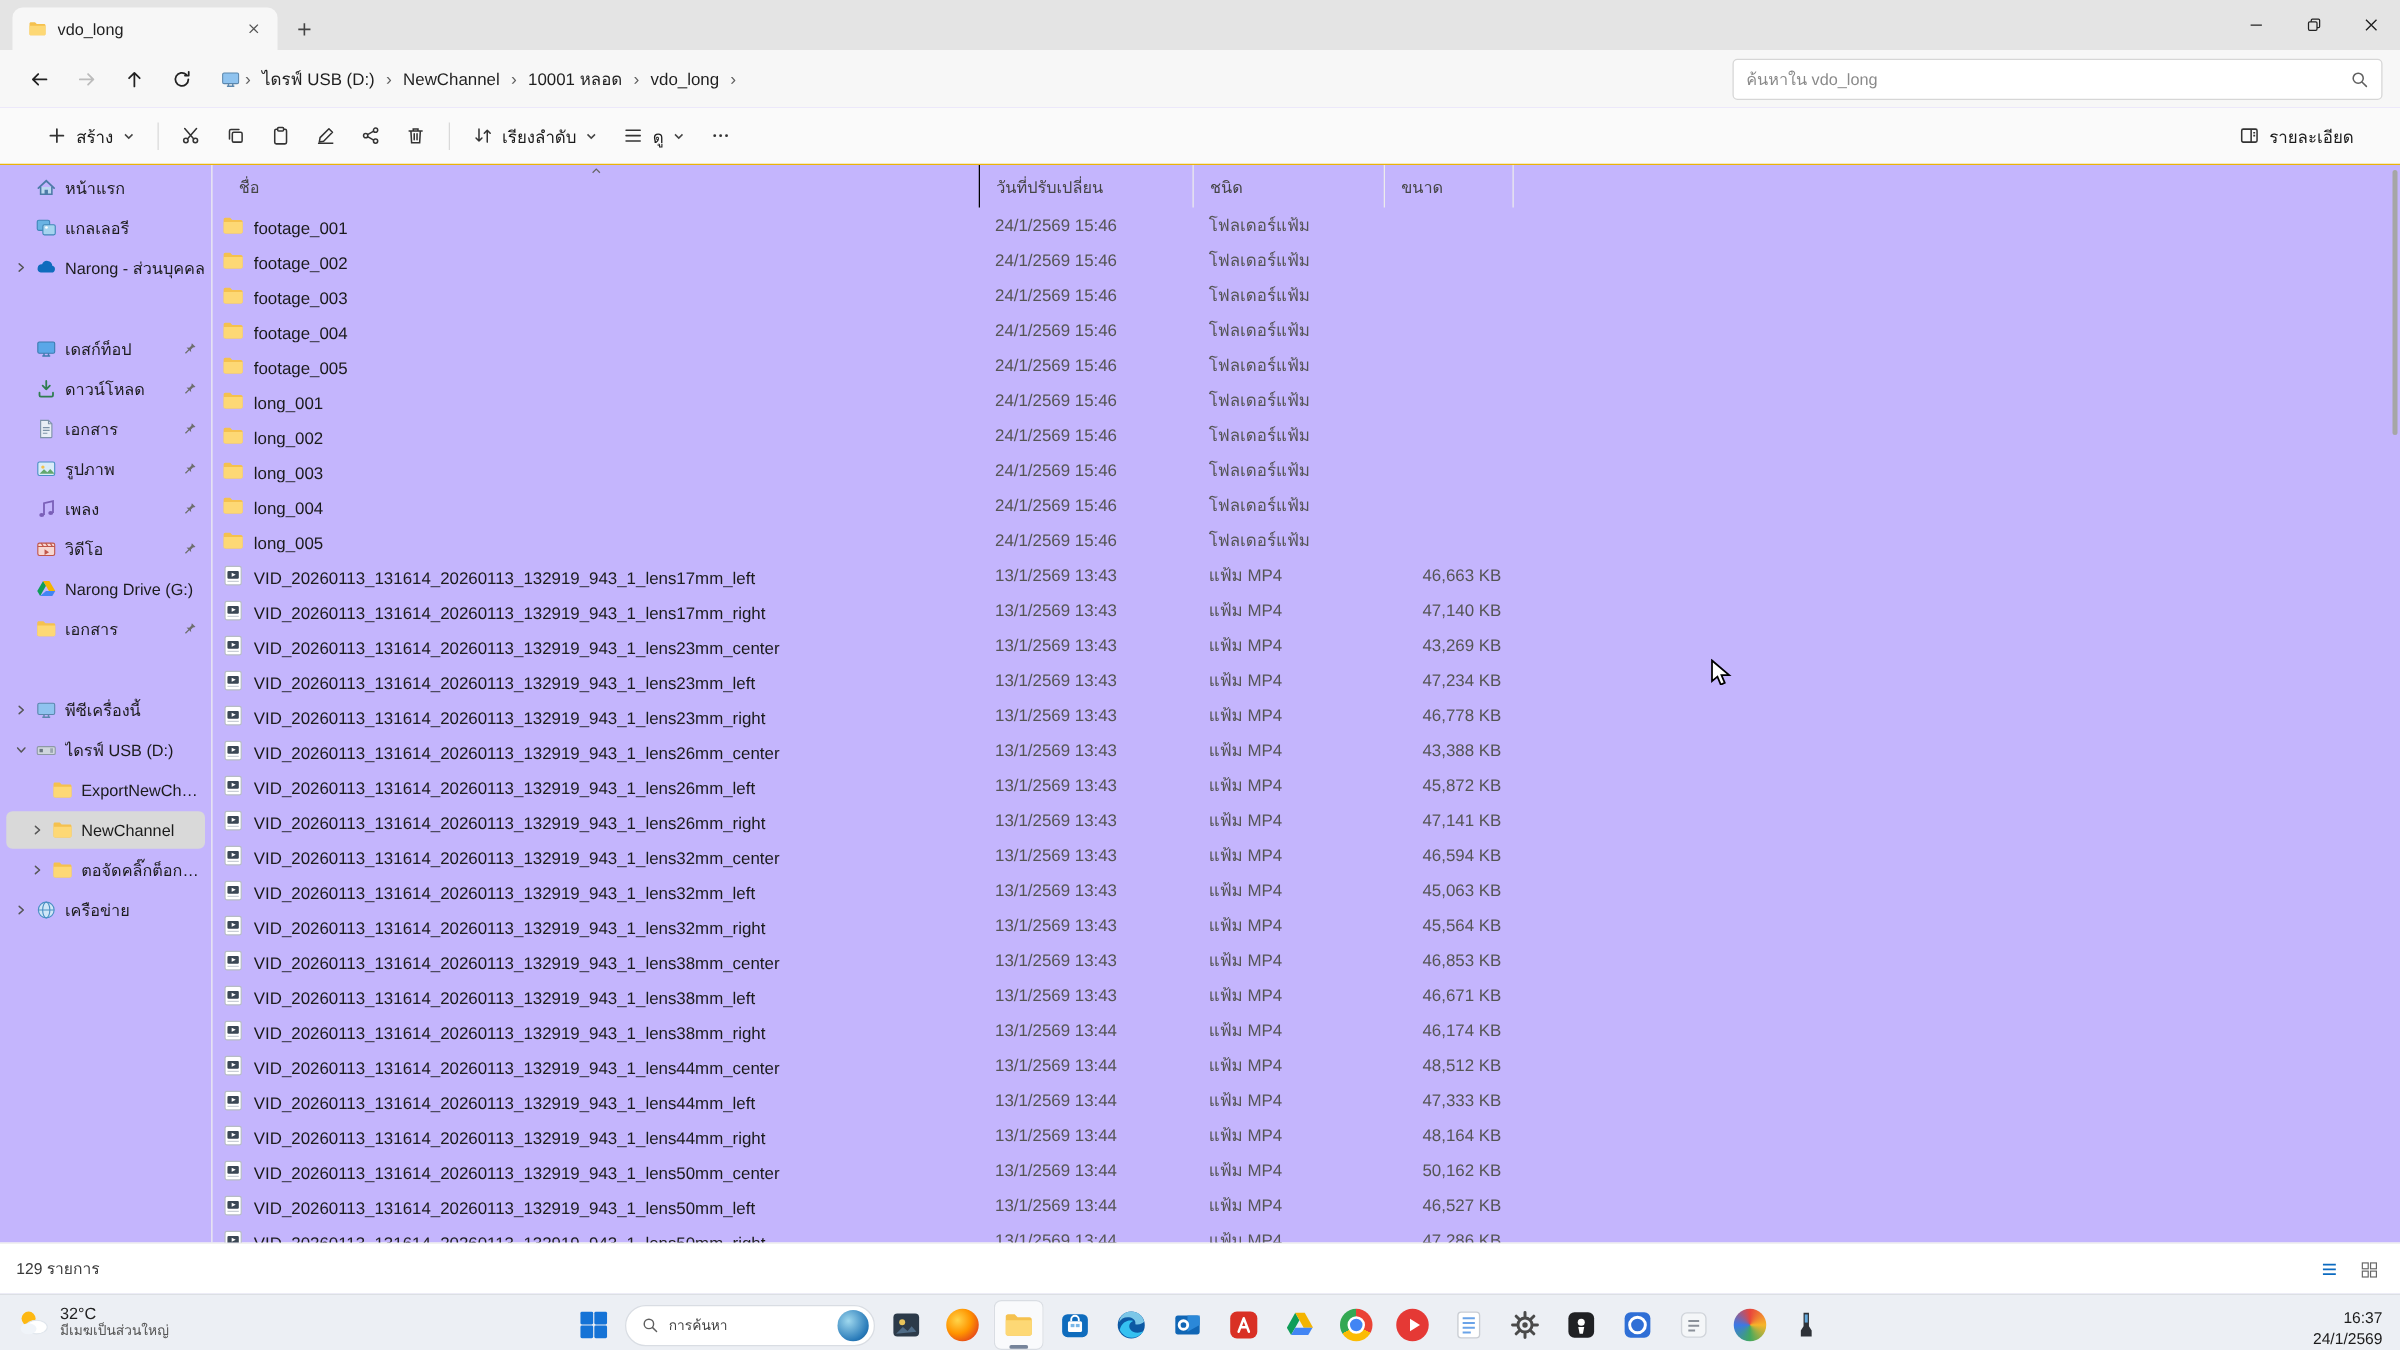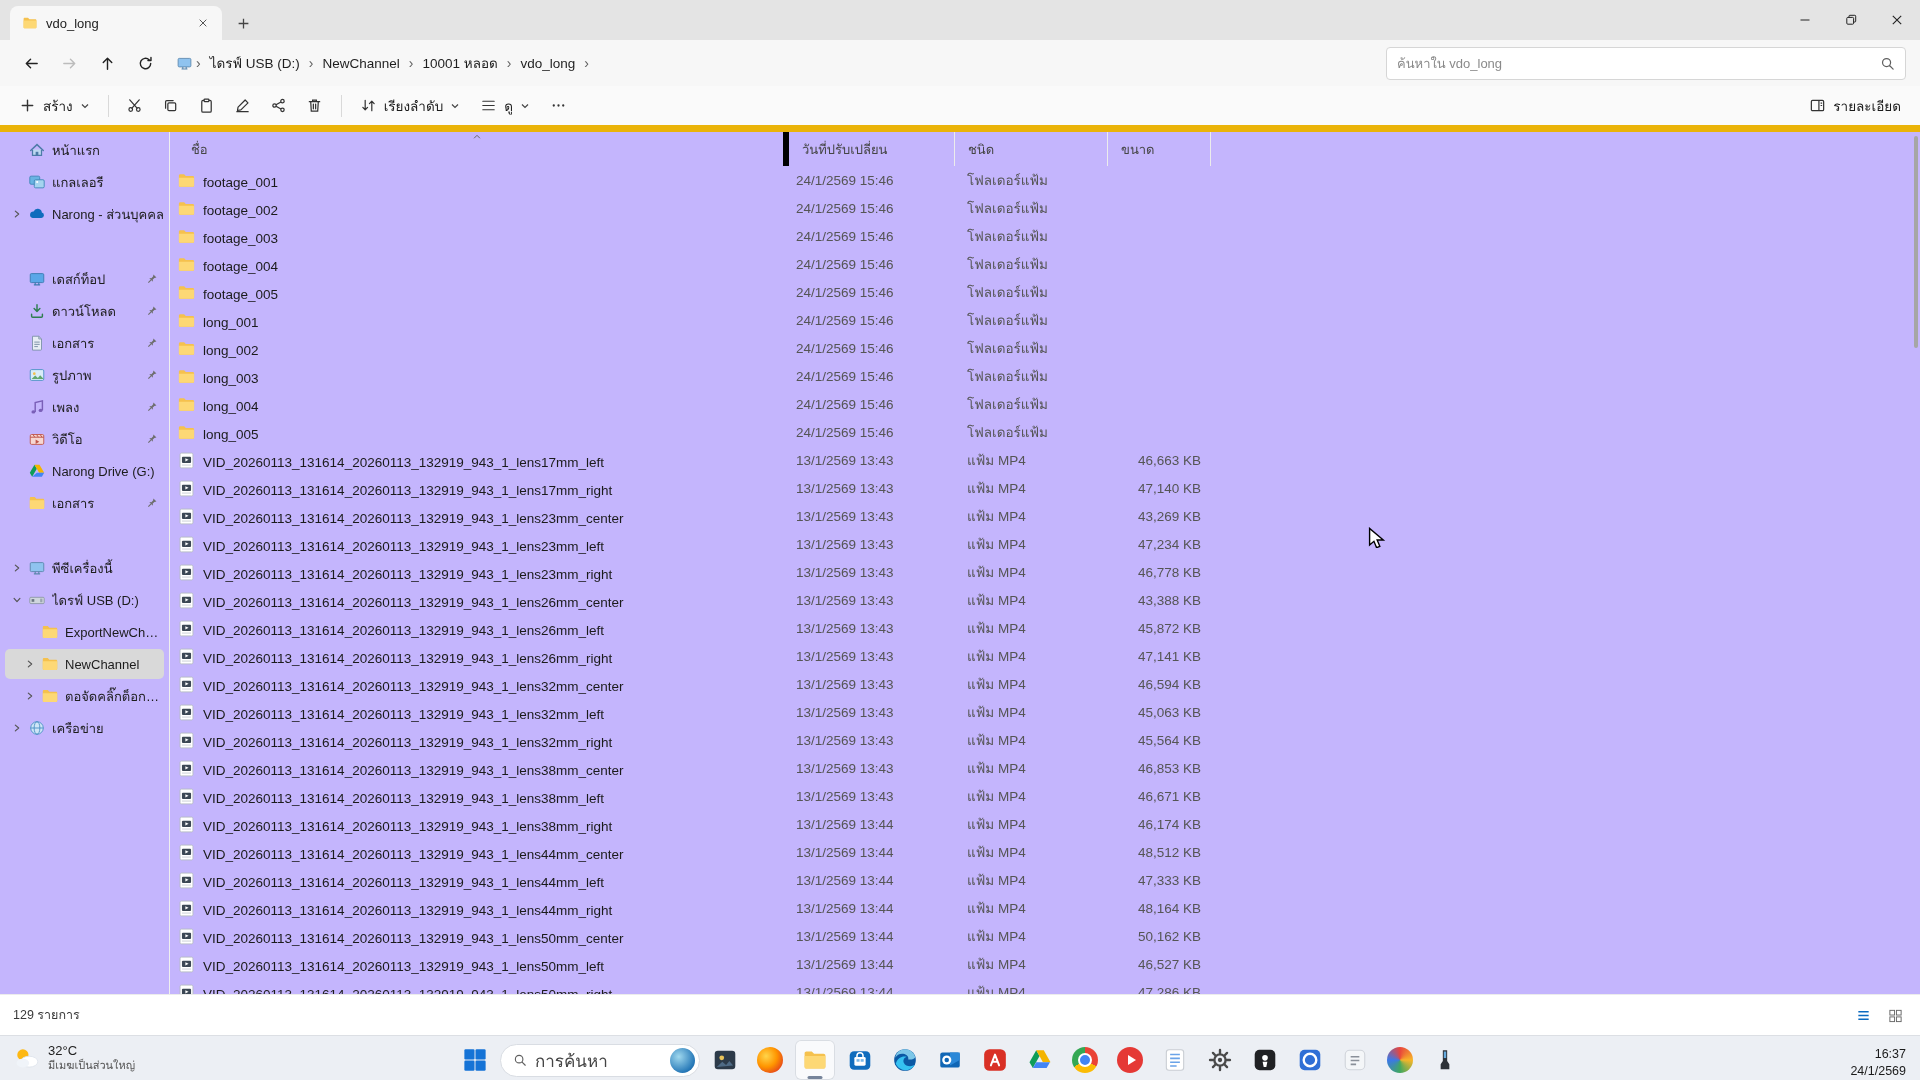--- a/index.html
+++ b/index.html
@@ -32,21 +32,21 @@
   .bc-loc{display:flex;margin:0 2px}
   .bc-loc svg{width:17px;height:17px}
   .crumb{padding:5px 8px;border-radius:4px;white-space:nowrap}
   .bc-sep{color:#5f5f5f;padding:0 1px;font-size:14px}
   .searchbox{width:520px;height:33px;background:#fff;border:1px solid #d6d6d6;border-radius:4px;display:flex;align-items:center;padding:0 10px;flex:none;gap:8px}
   .searchbox input{border:none;outline:none;flex:1;font-size:13px;color:#333;background:transparent;font-family:inherit}
   .searchbox input::placeholder{color:#8a8a8a}
   .searchbox .mag svg{width:15px;height:15px}
 
   
-  .toolbar{height:46px;background:#fafafa;border-bottom:7px solid #eab308;display:flex;align-items:center;padding:0 10px;gap:2px;flex:none}
+  .toolbar{height:46px;background:#fafafa;border-bottom:1px solid #eab308;display:flex;align-items:center;padding:0 28px;gap:2px;flex:none}
   .tbtn{display:flex;align-items:center;gap:7px;height:34px;padding:0 9px;border-radius:5px;color:#1a1a1a}
   .tbtn svg.g17{width:17px;height:17px}
   .caret svg{width:10px;height:10px}
   .tsep{width:1px;height:22px;background:#d9d9d9;margin:0 7px}
   .ticonbtn{width:34px;height:34px;display:flex;align-items:center;justify-content:center;border-radius:5px}
   .ticonbtn svg{width:17px;height:17px}
   .tb-right{margin-left:auto;display:flex;}
 
   
   .main{flex:1;display:flex;min-height:0;position:relative}
@@ -60,21 +60,21 @@
   .sb-icon svg{width:18px;height:18px}
   .sb-label{white-space:nowrap;overflow:hidden;text-overflow:ellipsis;flex:1}
   .sb-pin{width:15px;flex:none;margin-right:3px;display:flex}
   .sb-pin svg{width:12px;height:12px}
   .sb-gap{height:33px}
 
   .content{flex:1;display:flex;flex-direction:column;position:relative;min-width:0}
   .colheaders{height:34px;display:flex;align-items:stretch;font-size:13px;color:#454545;flex:none}
   .ch{display:flex;align-items:center;padding-left:13px;position:relative}
   .ch.c-name{width:613px;padding-left:21px}
-  .ch.c-date{width:171px;border-left:6px solid #000000}
+  .ch.c-date{width:171px;border-left:1px solid #000000}
   .ch.c-type{width:153px;border-left:1px solid #ececec}
   .ch.c-size{width:104px;border-left:1px solid #ececec;border-right:1px solid #ececec}
   .sortmark{position:absolute;top:0;left:50%;transform:translateX(-50%)}
   .sortmark svg{width:10px;height:10px}
   .rows{flex:1;overflow:hidden}
   .row{height:28px;display:flex;align-items:center}
   .cell{white-space:nowrap;overflow:hidden}
   .cell.c-name{width:613px;display:flex;align-items:flex-end;gap:7px;padding-left:7px;color:#1b1b1b}
   .cell.c-name .ric{width:19px;height:19px;flex:none;display:flex}
   .cell.c-name .ric svg{width:19px;height:19px}
@@ -98,21 +98,21 @@
   .wtemp{font-size:13px;color:#222;line-height:1.25}
   .wcond{font-size:11px;color:#555;line-height:1.25}
   .tb-center{margin:0 auto;display:flex;align-items:center;gap:5px}
   .tapp{width:40px;height:40px;display:flex;align-items:center;justify-content:center;border-radius:6px;position:relative;flex:none}
   .tapp.active{background:#ffffffb3;box-shadow:inset 0 0 0 1px #d9dde3}
   .tapp.active::after{content:"";position:absolute;bottom:1px;left:50%;transform:translateX(-50%);width:15px;height:3px;border-radius:2px;background:#7а} 
   .tapp.active::after{background:#76849a}
   .tapp svg{width:26px;height:26px}
   .tapp .ci,.tapp .sq{width:26px;height:26px;display:inline-flex}
   .ci{border-radius:50%}
-  .tsearch{height:33px;width:200px;background:#fff;border:1px solid #d9dde3;border-radius:17px;display:flex;align-items:center;gap:8px;padding:0 4px 0 12px;font-size:17px;color:#444;flex:none}
+  .tsearch{height:33px;width:200px;background:#fff;border:1px solid #d9dde3;border-radius:17px;display:flex;align-items:center;gap:8px;padding:0 4px 0 12px;font-size:11px;color:#444;flex:none}
   .tsearch .mag svg{width:14px;height:14px}
   .tsearch .label{flex:1;white-space:nowrap;overflow:hidden}
   .bingimg{width:25px;height:25px;border-radius:50%;background:radial-gradient(circle at 35% 35%,#9fd8ee,#2779b8 70%,#174f7e)}
   .tb-tray{position:absolute;right:14px;text-align:right;font-size:12.5px;color:#1b1b1b;line-height:1.35}
 
   .cursor{position:absolute;left:1368px;top:527px;z-index:50;pointer-events:none}
 </style>
 </head>
 <body>
 

